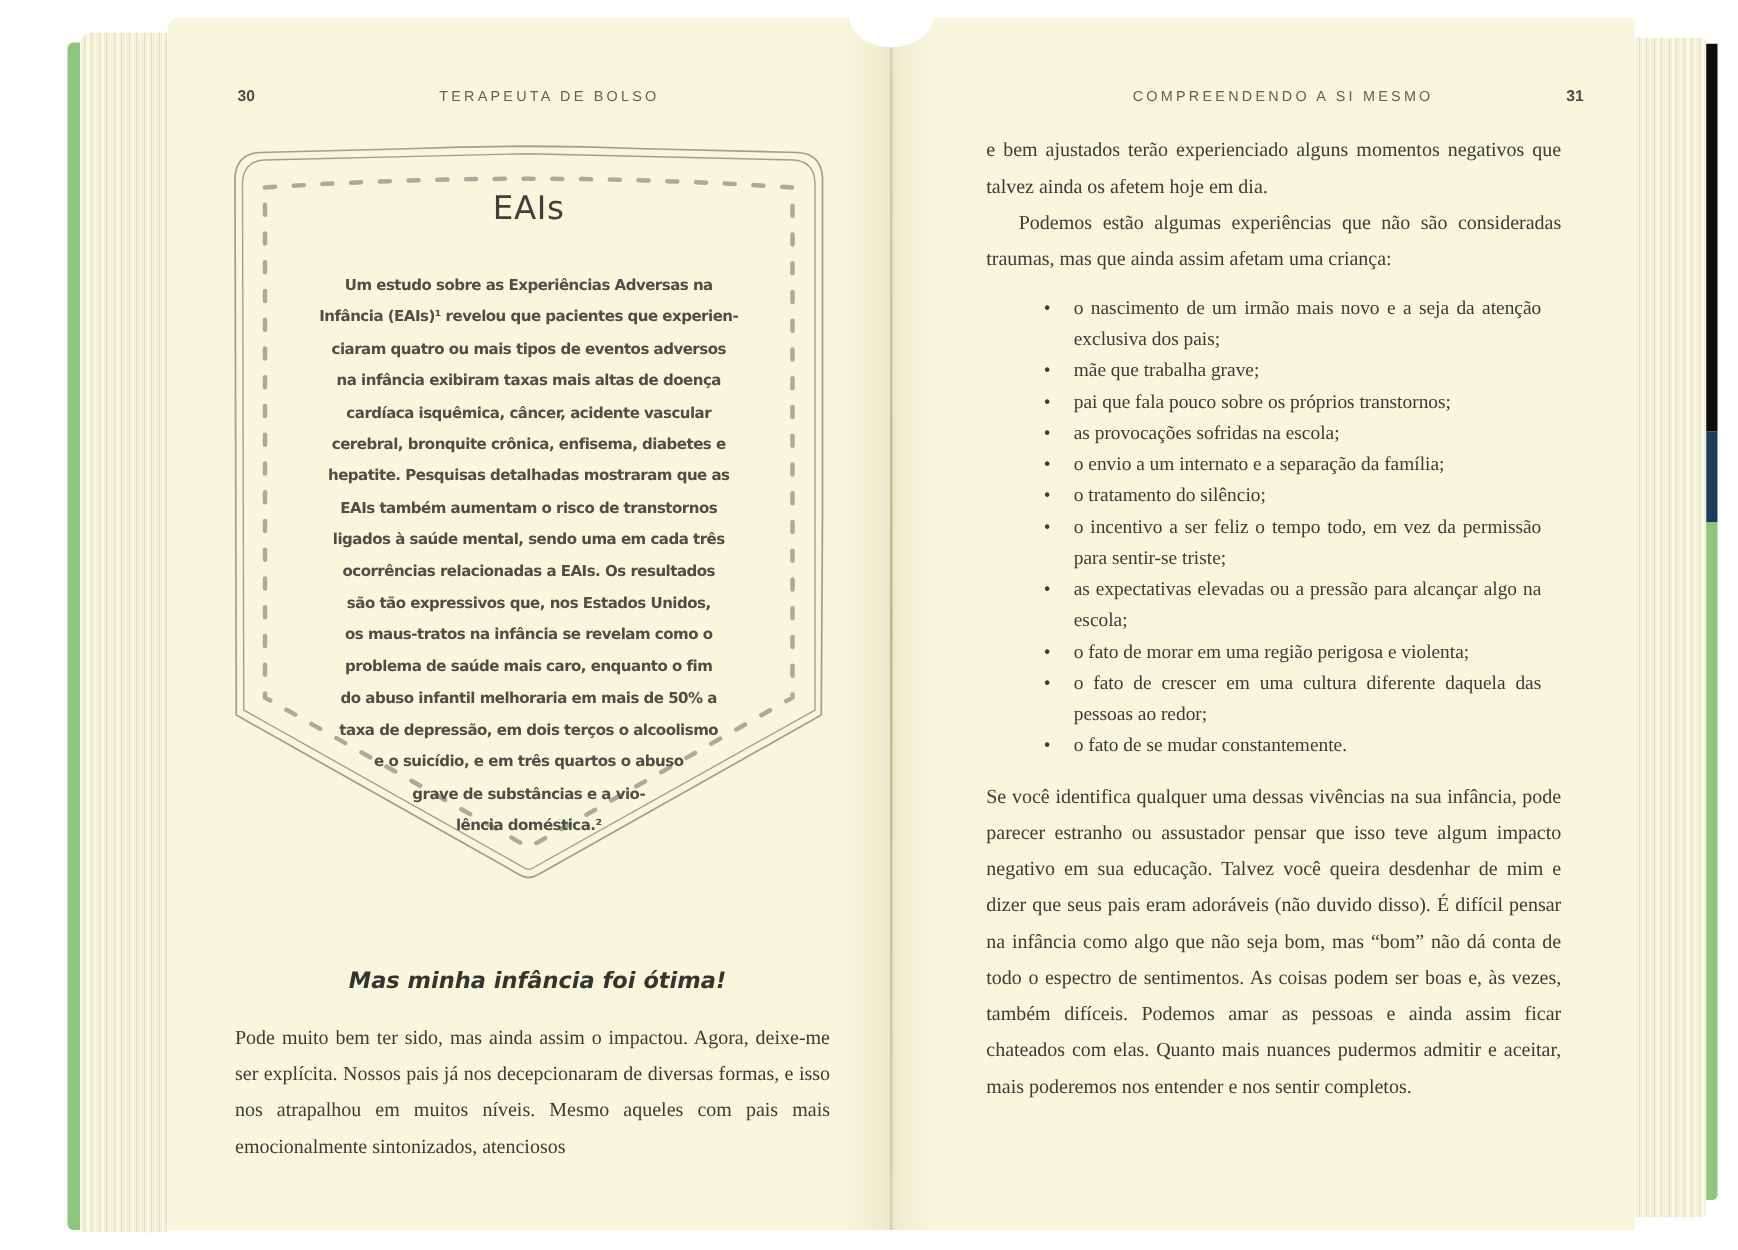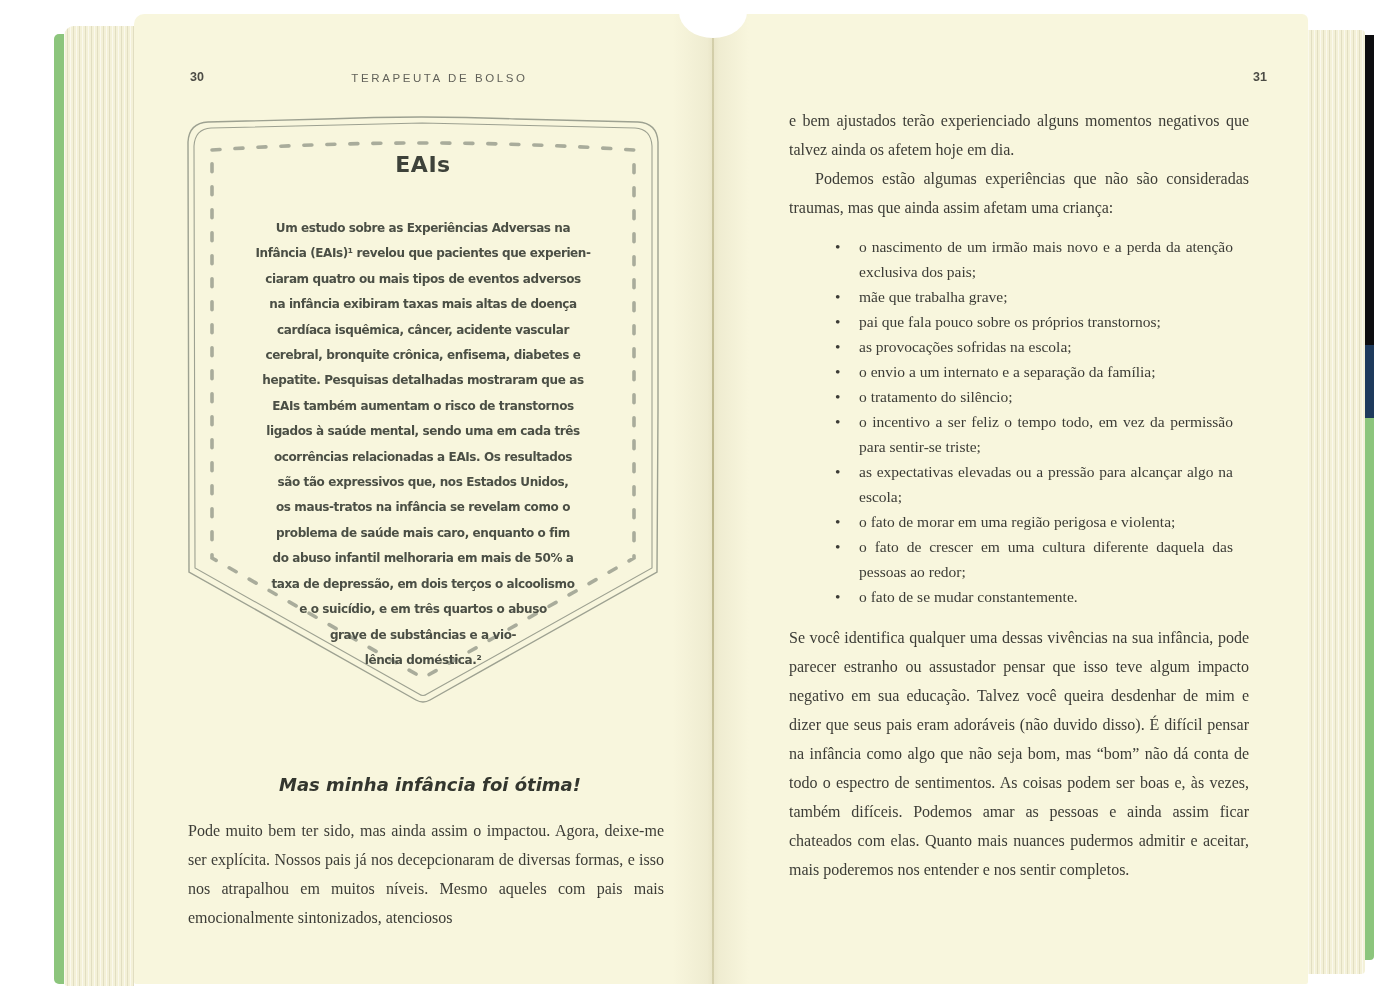--- a/index.html
+++ b/index.html
@@ -43,21 +43,21 @@
                     font-family:"Liberation Sans", sans-serif; font-size:11.5px; letter-spacing:2.6px;
                     color:#62625a; }
   .page-num { position:absolute; top:56px; font-family:"Liberation Sans", sans-serif;
               font-size:12.5px; font-weight:bold; color:#4c4c45; }
   .page-num-left  { left:56px; }
   .page-num-right { left:540px; }
 
   
   .pocket-svg { position:absolute; left:42px; top:96px; width:494px; height:604px; }
   .pocket-title { position:absolute; left:42px; top:138px; width:494px; text-align:center;
-                  font-family:"DejaVu Sans", sans-serif; font-weight:bold; font-size:22px;
+                  font-family:"DejaVu Sans", sans-serif; font-weight:normal; font-size:26px;
                   color:#3e423a; letter-spacing:0.5px; }
   .pocket-body { position:absolute; left:42px; top:202px; width:494px; text-align:center;
                  white-space:pre-line; font-family:"DejaVu Sans", sans-serif; font-weight:bold;
                  font-size:12px; line-height:25.4px; letter-spacing:-0.4px; color:#4b4f45; }
 
   
   .subheading { position:absolute; left:56px; top:760px; width:480px;
                 font-family:"DejaVu Sans", sans-serif; font-weight:bold; font-style:oblique;
                 font-size:18px; color:#33362e;text-align:center; }
   .left-paragraph { position:absolute; left:54px; top:802px; width:476px;
@@ -114,28 +114,29 @@
 taxa de depressão, em dois terços o alcoolismo
 e o suicídio, e em três quartos o abuso
 grave de substâncias e a vio-
 lência doméstica.²</div>
 
       <div class="subheading">Mas minha infância foi ótima!</div>
       <div class="left-paragraph">Pode muito bem ter sido, mas ainda assim o impactou. Agora, deixe-me ser explícita. Nossos pais já nos decepcionaram de diversas formas, e isso nos atrapalhou em muitos níveis. Mesmo aqueles com pais mais emocionalmente sintonizados, atenciosos</div>
     </div>
 
     <div class="page page-right">
+      <div class="running-header">COMPREENDENDO A SI MESMO</div>
       <div class="page-num page-num-right">31</div>
 
       <div class="right-column">
         <p>e bem ajustados terão experienciado alguns momentos negativos que talvez ainda os afetem hoje em dia.</p>
         <p class="indent">Podemos estão algumas experiências que não são consideradas traumas, mas que ainda assim afetam uma criança:</p>
 
         <ul class="bullet-list">
-          <li><span class="bullet-glyph">•</span><span>o nascimento de um irmão mais novo e a perda da atenção exclusiva dos pais;</span></li>
+          <li><span class="bullet-glyph">•</span><span>o nascimento de um irmão mais novo e a seja da atenção exclusiva dos pais;</span></li>
           <li><span class="bullet-glyph">•</span><span>mãe que trabalha grave;</span></li>
           <li><span class="bullet-glyph">•</span><span>pai que fala pouco sobre os próprios transtornos;</span></li>
           <li><span class="bullet-glyph">•</span><span>as provocações sofridas na escola;</span></li>
           <li><span class="bullet-glyph">•</span><span>o envio a um internato e a separação da família;</span></li>
           <li><span class="bullet-glyph">•</span><span>o tratamento do silêncio;</span></li>
           <li><span class="bullet-glyph">•</span><span>o incentivo a ser feliz o tempo todo, em vez da permissão para sentir-se triste;</span></li>
           <li><span class="bullet-glyph">•</span><span>as expectativas elevadas ou a pressão para alcançar algo na escola;</span></li>
           <li><span class="bullet-glyph">•</span><span>o fato de morar em uma região perigosa e violenta;</span></li>
           <li><span class="bullet-glyph">•</span><span>o fato de crescer em uma cultura diferente daquela das pessoas ao redor;</span></li>
           <li><span class="bullet-glyph">•</span><span>o fato de se mudar constantemente.</span></li>

